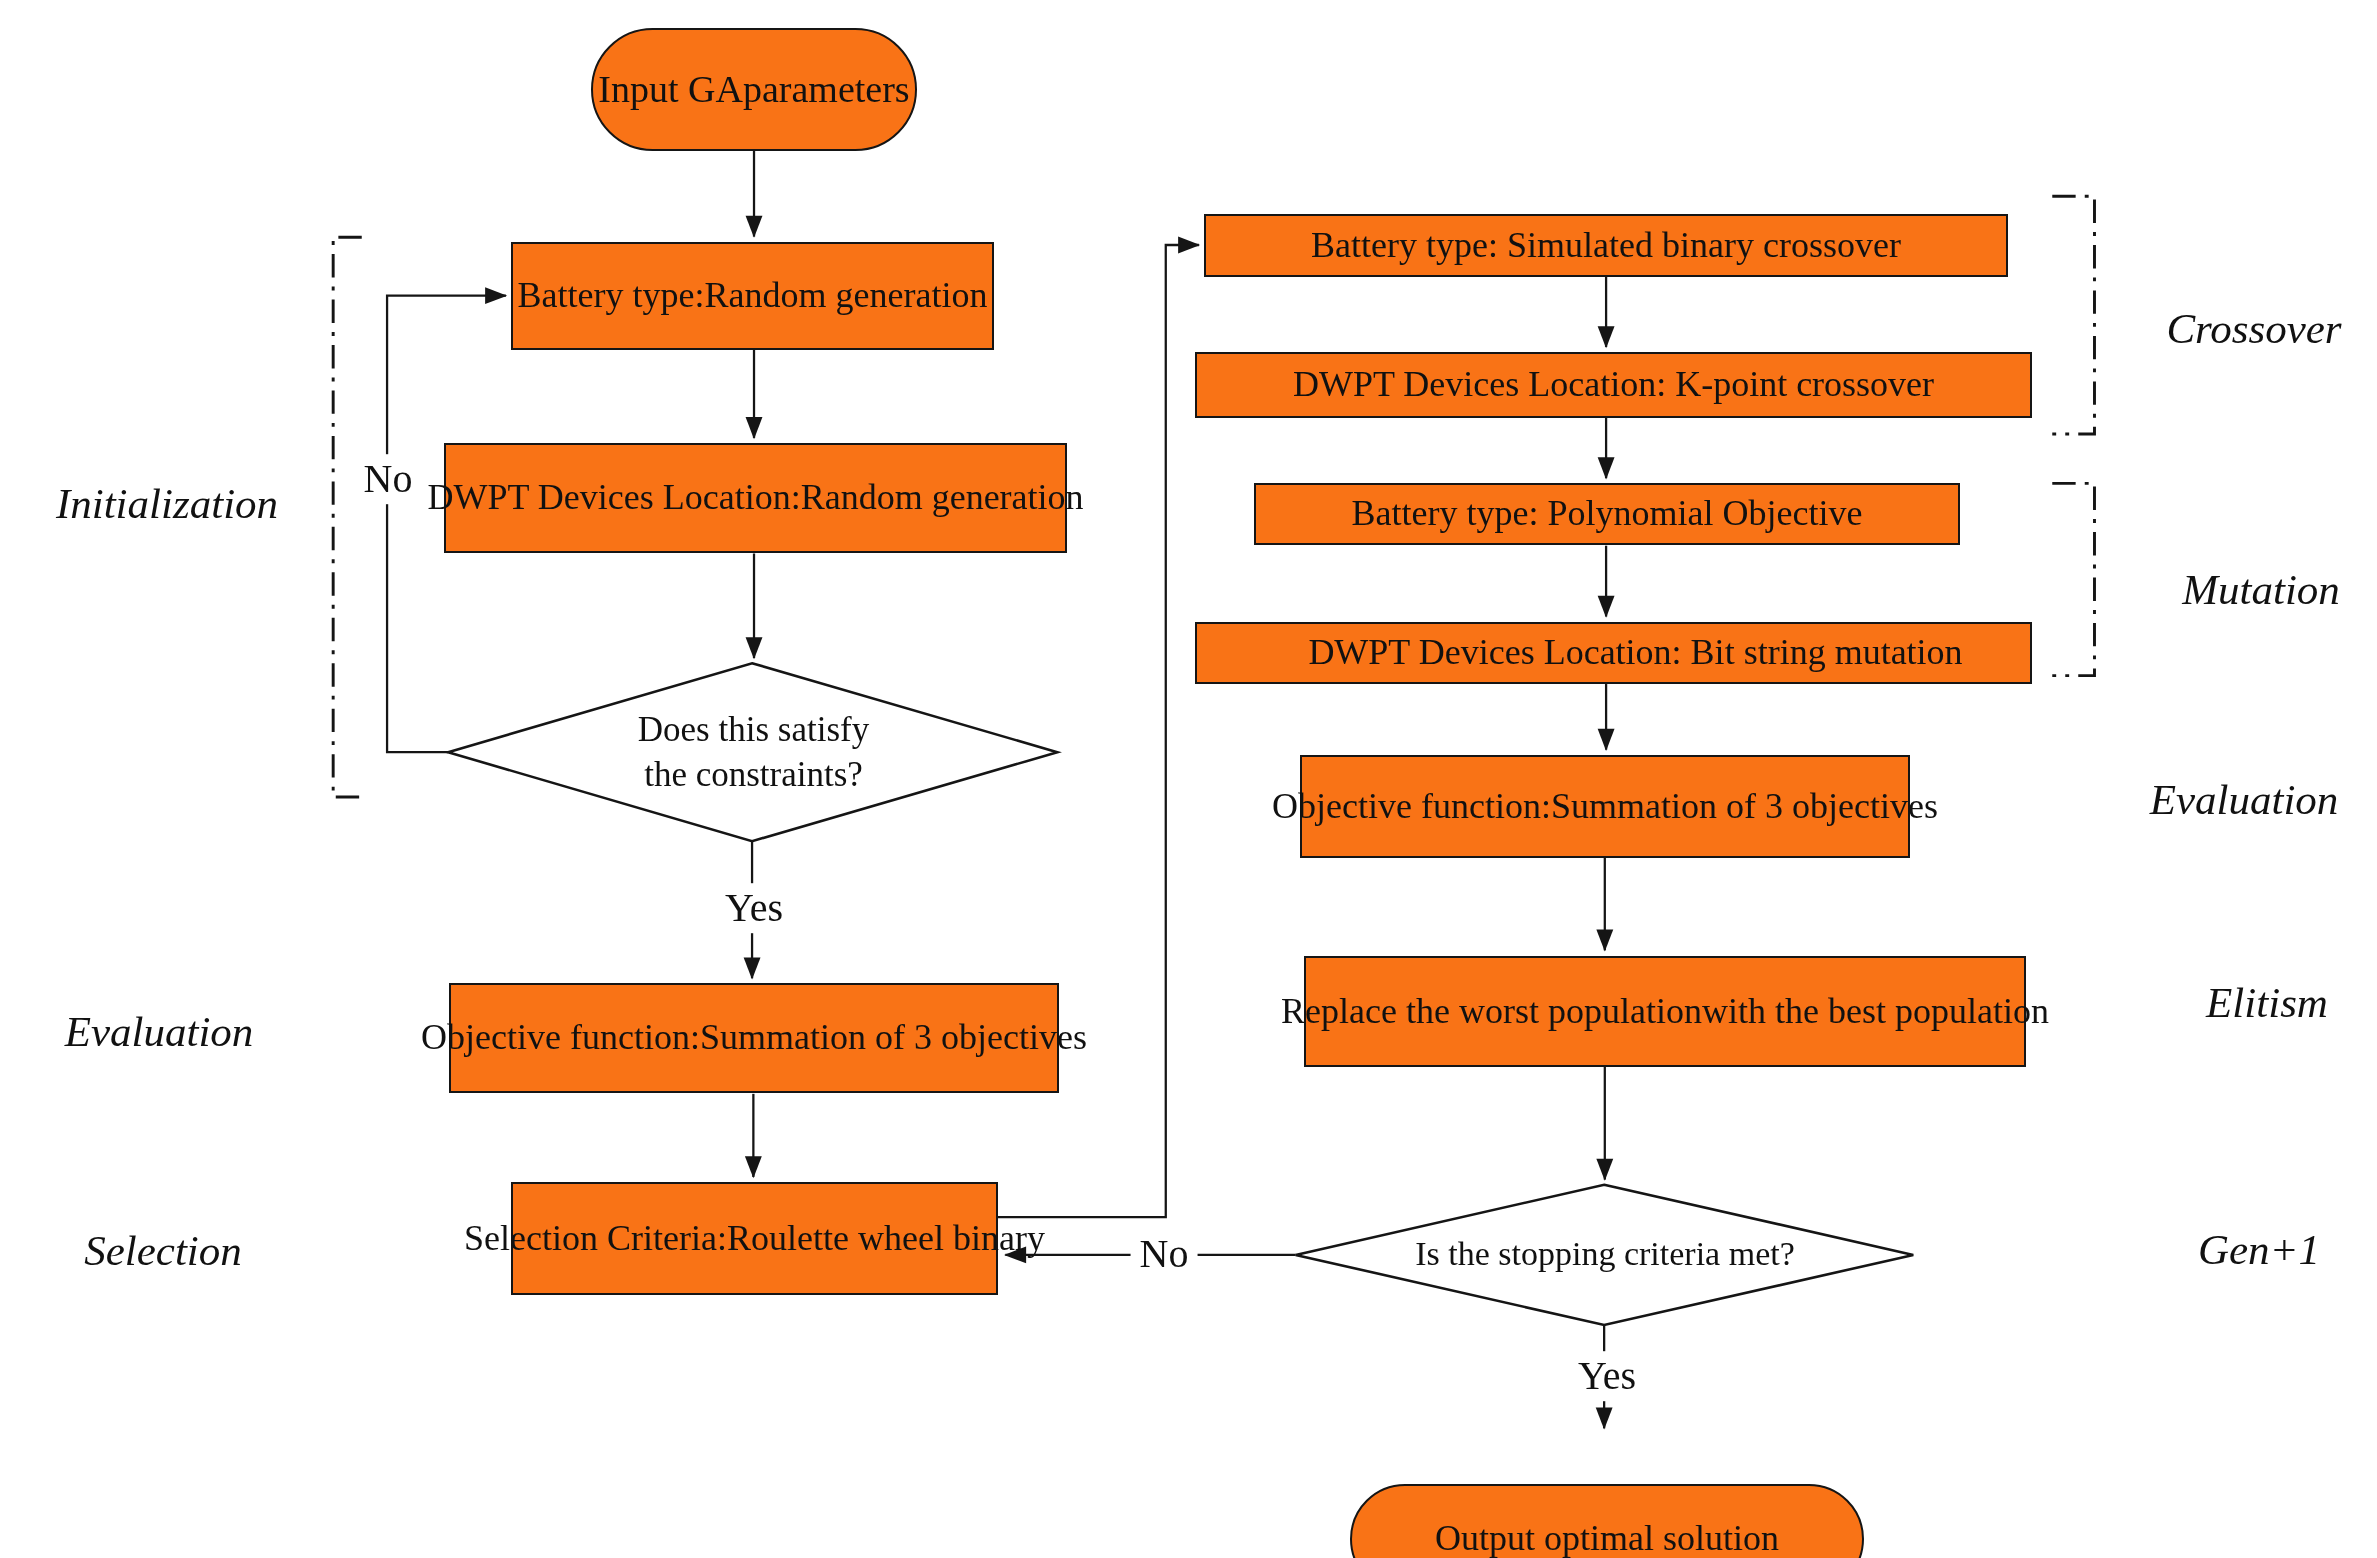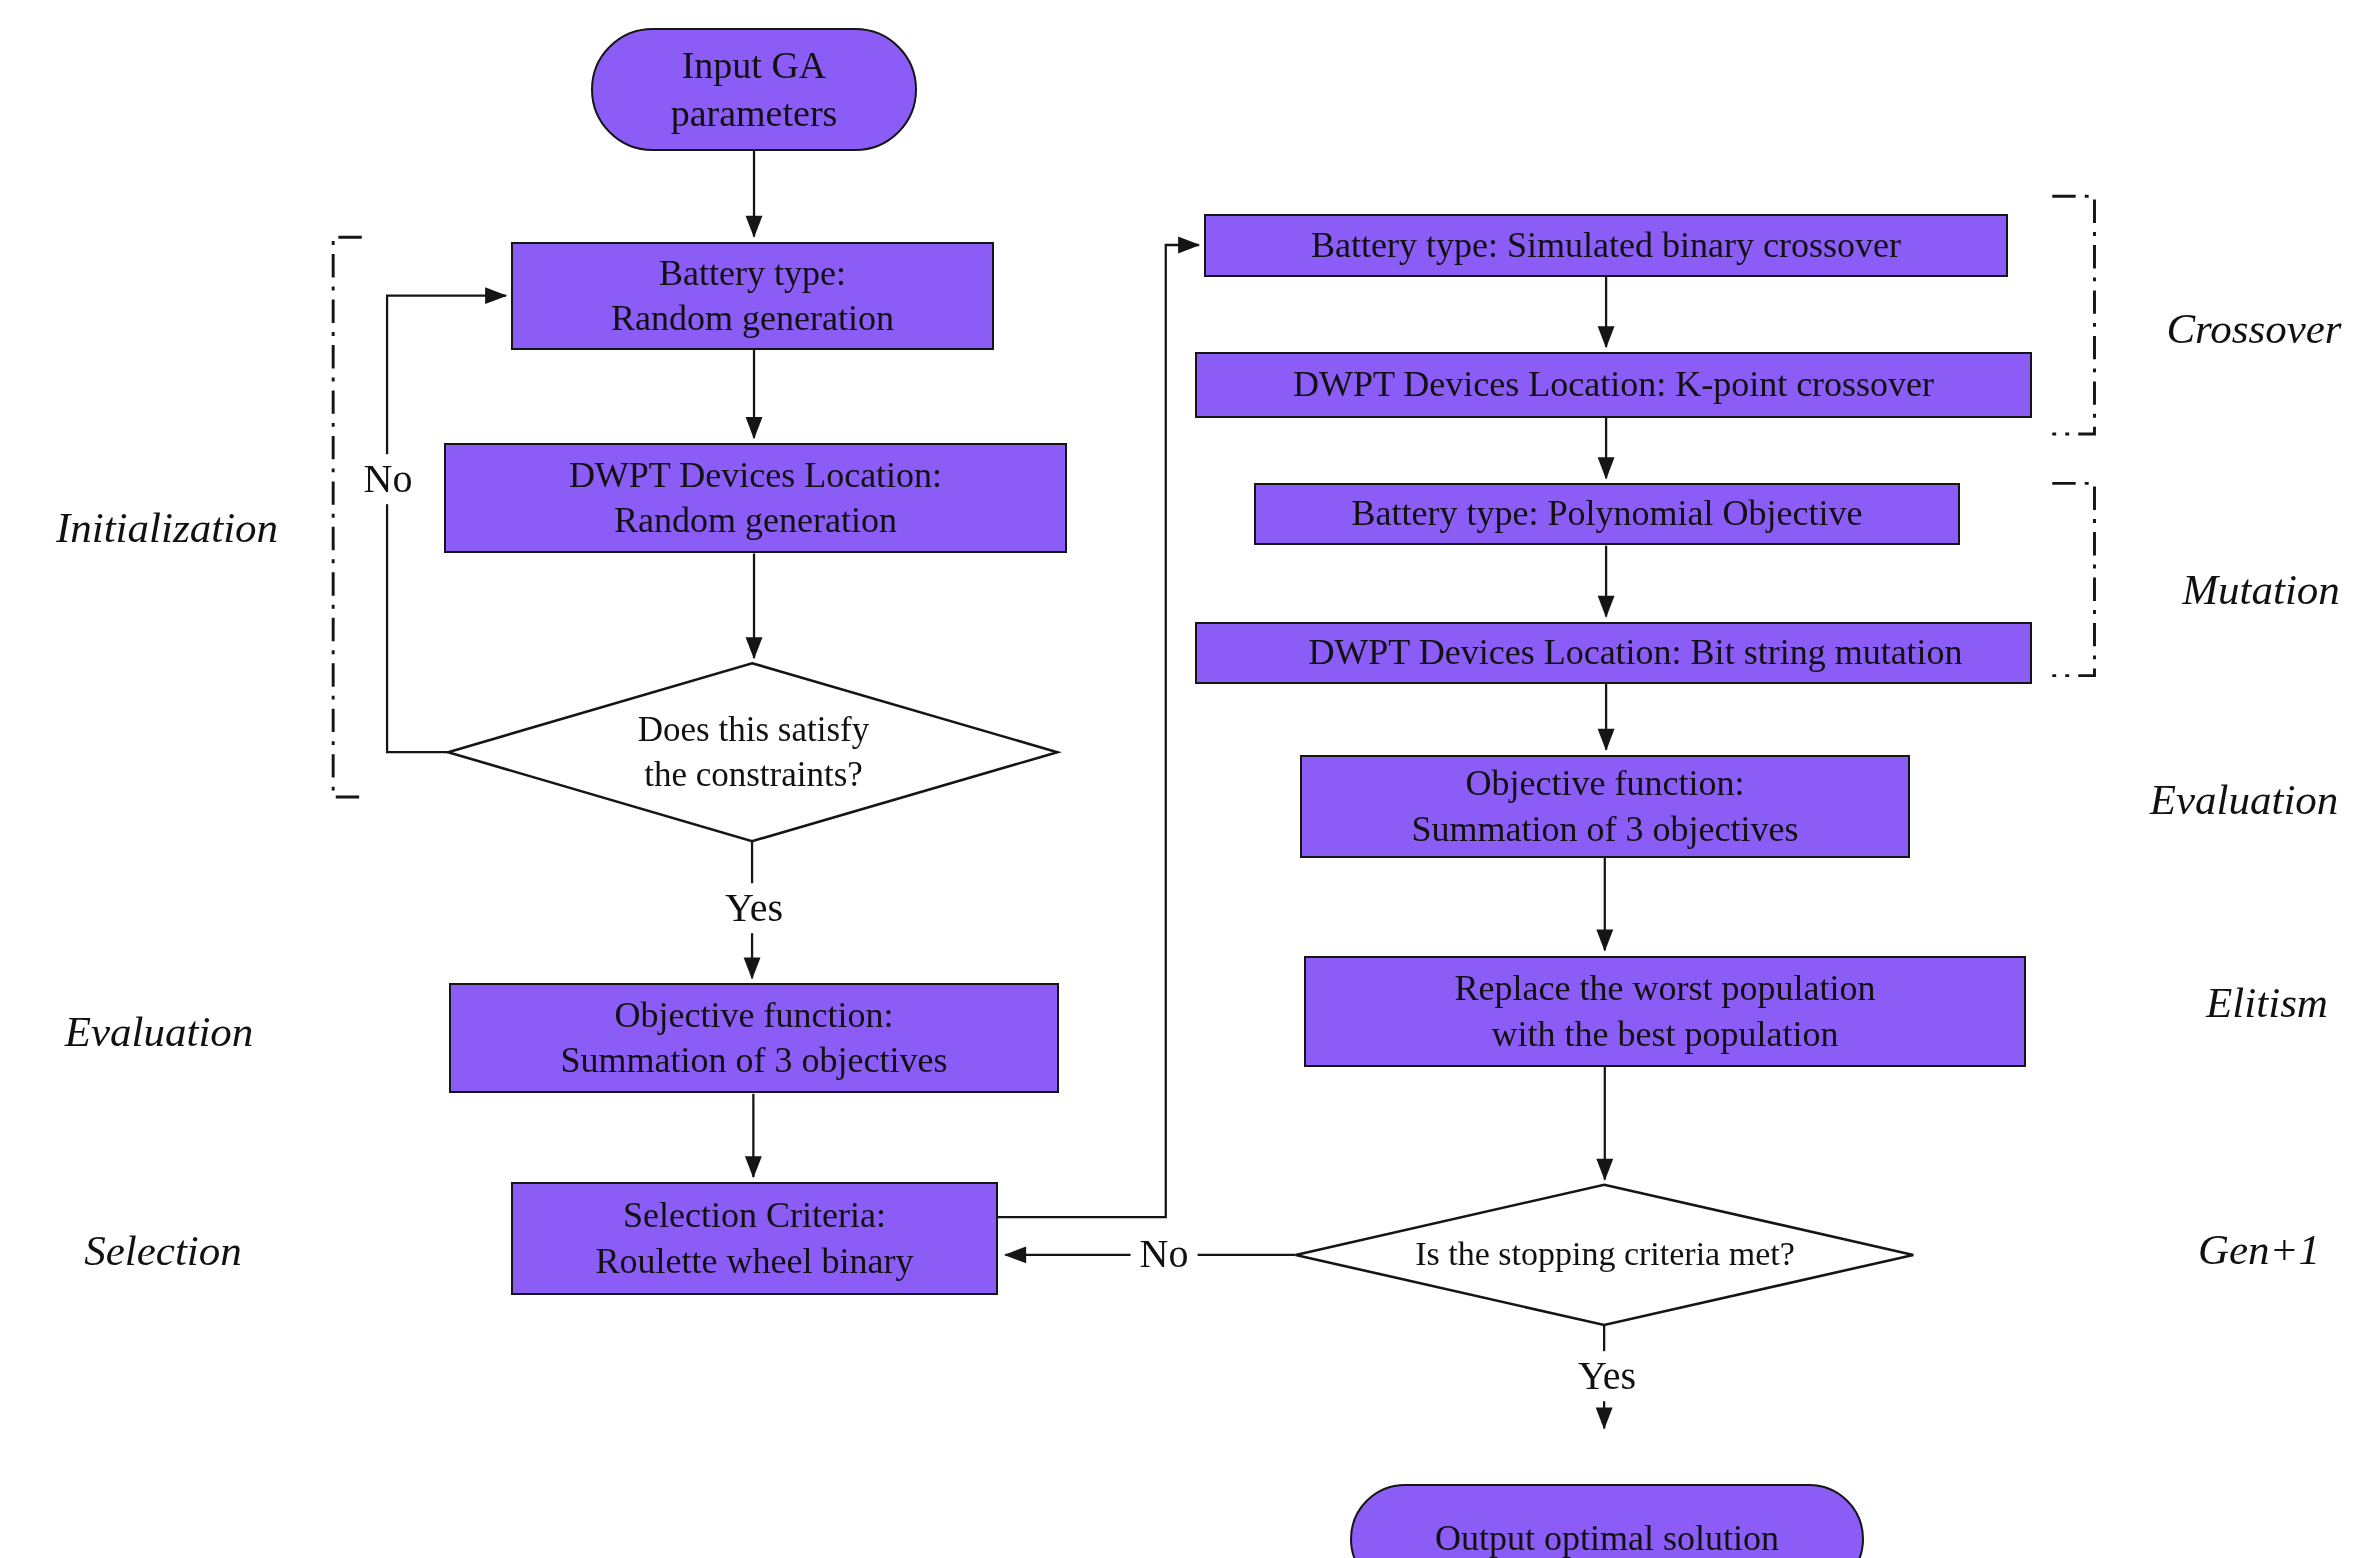--- a/index.html
+++ b/index.html
@@ -10,23 +10,23 @@
     background:#ffffff;
     font-family:"Liberation Serif","DejaVu Serif",serif;
     color:#111111;
     overflow:hidden;
   }
   .edges{position:absolute;left:0;top:0;width:2377px;height:1559px;}
   .node{
     position:absolute;
     box-sizing:border-box;
     border:2.6px solid #151515;
-    background:#8b5cf6;
+    background:#f97316;
     display:flex;
-    flex-direction:column;
+    flex-direction:row;
     align-items:center;
     justify-content:center;
     text-align:center;
     font-size:36px;
     line-height:1.26;
     white-space:nowrap;
   }
   .stadium{border-radius:649px;}
   .dtext{
     position:absolute;
@@ -163,21 +163,21 @@
 
   <div class="node stadium" style="left:1350px;top:1484px;width:514px;height:110px;">
     <div>Output optimal solution</div>
   </div>
 
   <div class="elabel" style="left:754px;top:908px;">Yes</div>
   <div class="elabel" style="left:388px;top:479px;">No</div>
   <div class="elabel" style="left:1607px;top:1376px;">Yes</div>
   <div class="elabel" style="left:1164px;top:1254px;">No</div>
 
-  <div class="slabel" style="left:167px;top:503px;margin-top:24px;">Initialization</div>
+  <div class="slabel" style="left:167px;top:503px;">Initialization</div>
   <div class="slabel" style="left:159px;top:1031px;">Evaluation</div>
   <div class="slabel" style="left:163px;top:1250px;">Selection</div>
   <div class="slabel" style="left:2254px;top:328px;">Crossover</div>
   <div class="slabel" style="left:2261px;top:589px;">Mutation</div>
   <div class="slabel" style="left:2244px;top:799px;">Evaluation</div>
   <div class="slabel" style="left:2267px;top:1002px;">Elitism</div>
   <div class="slabel" style="left:2259px;top:1249px;">Gen+1</div>
 
 </div>
 

